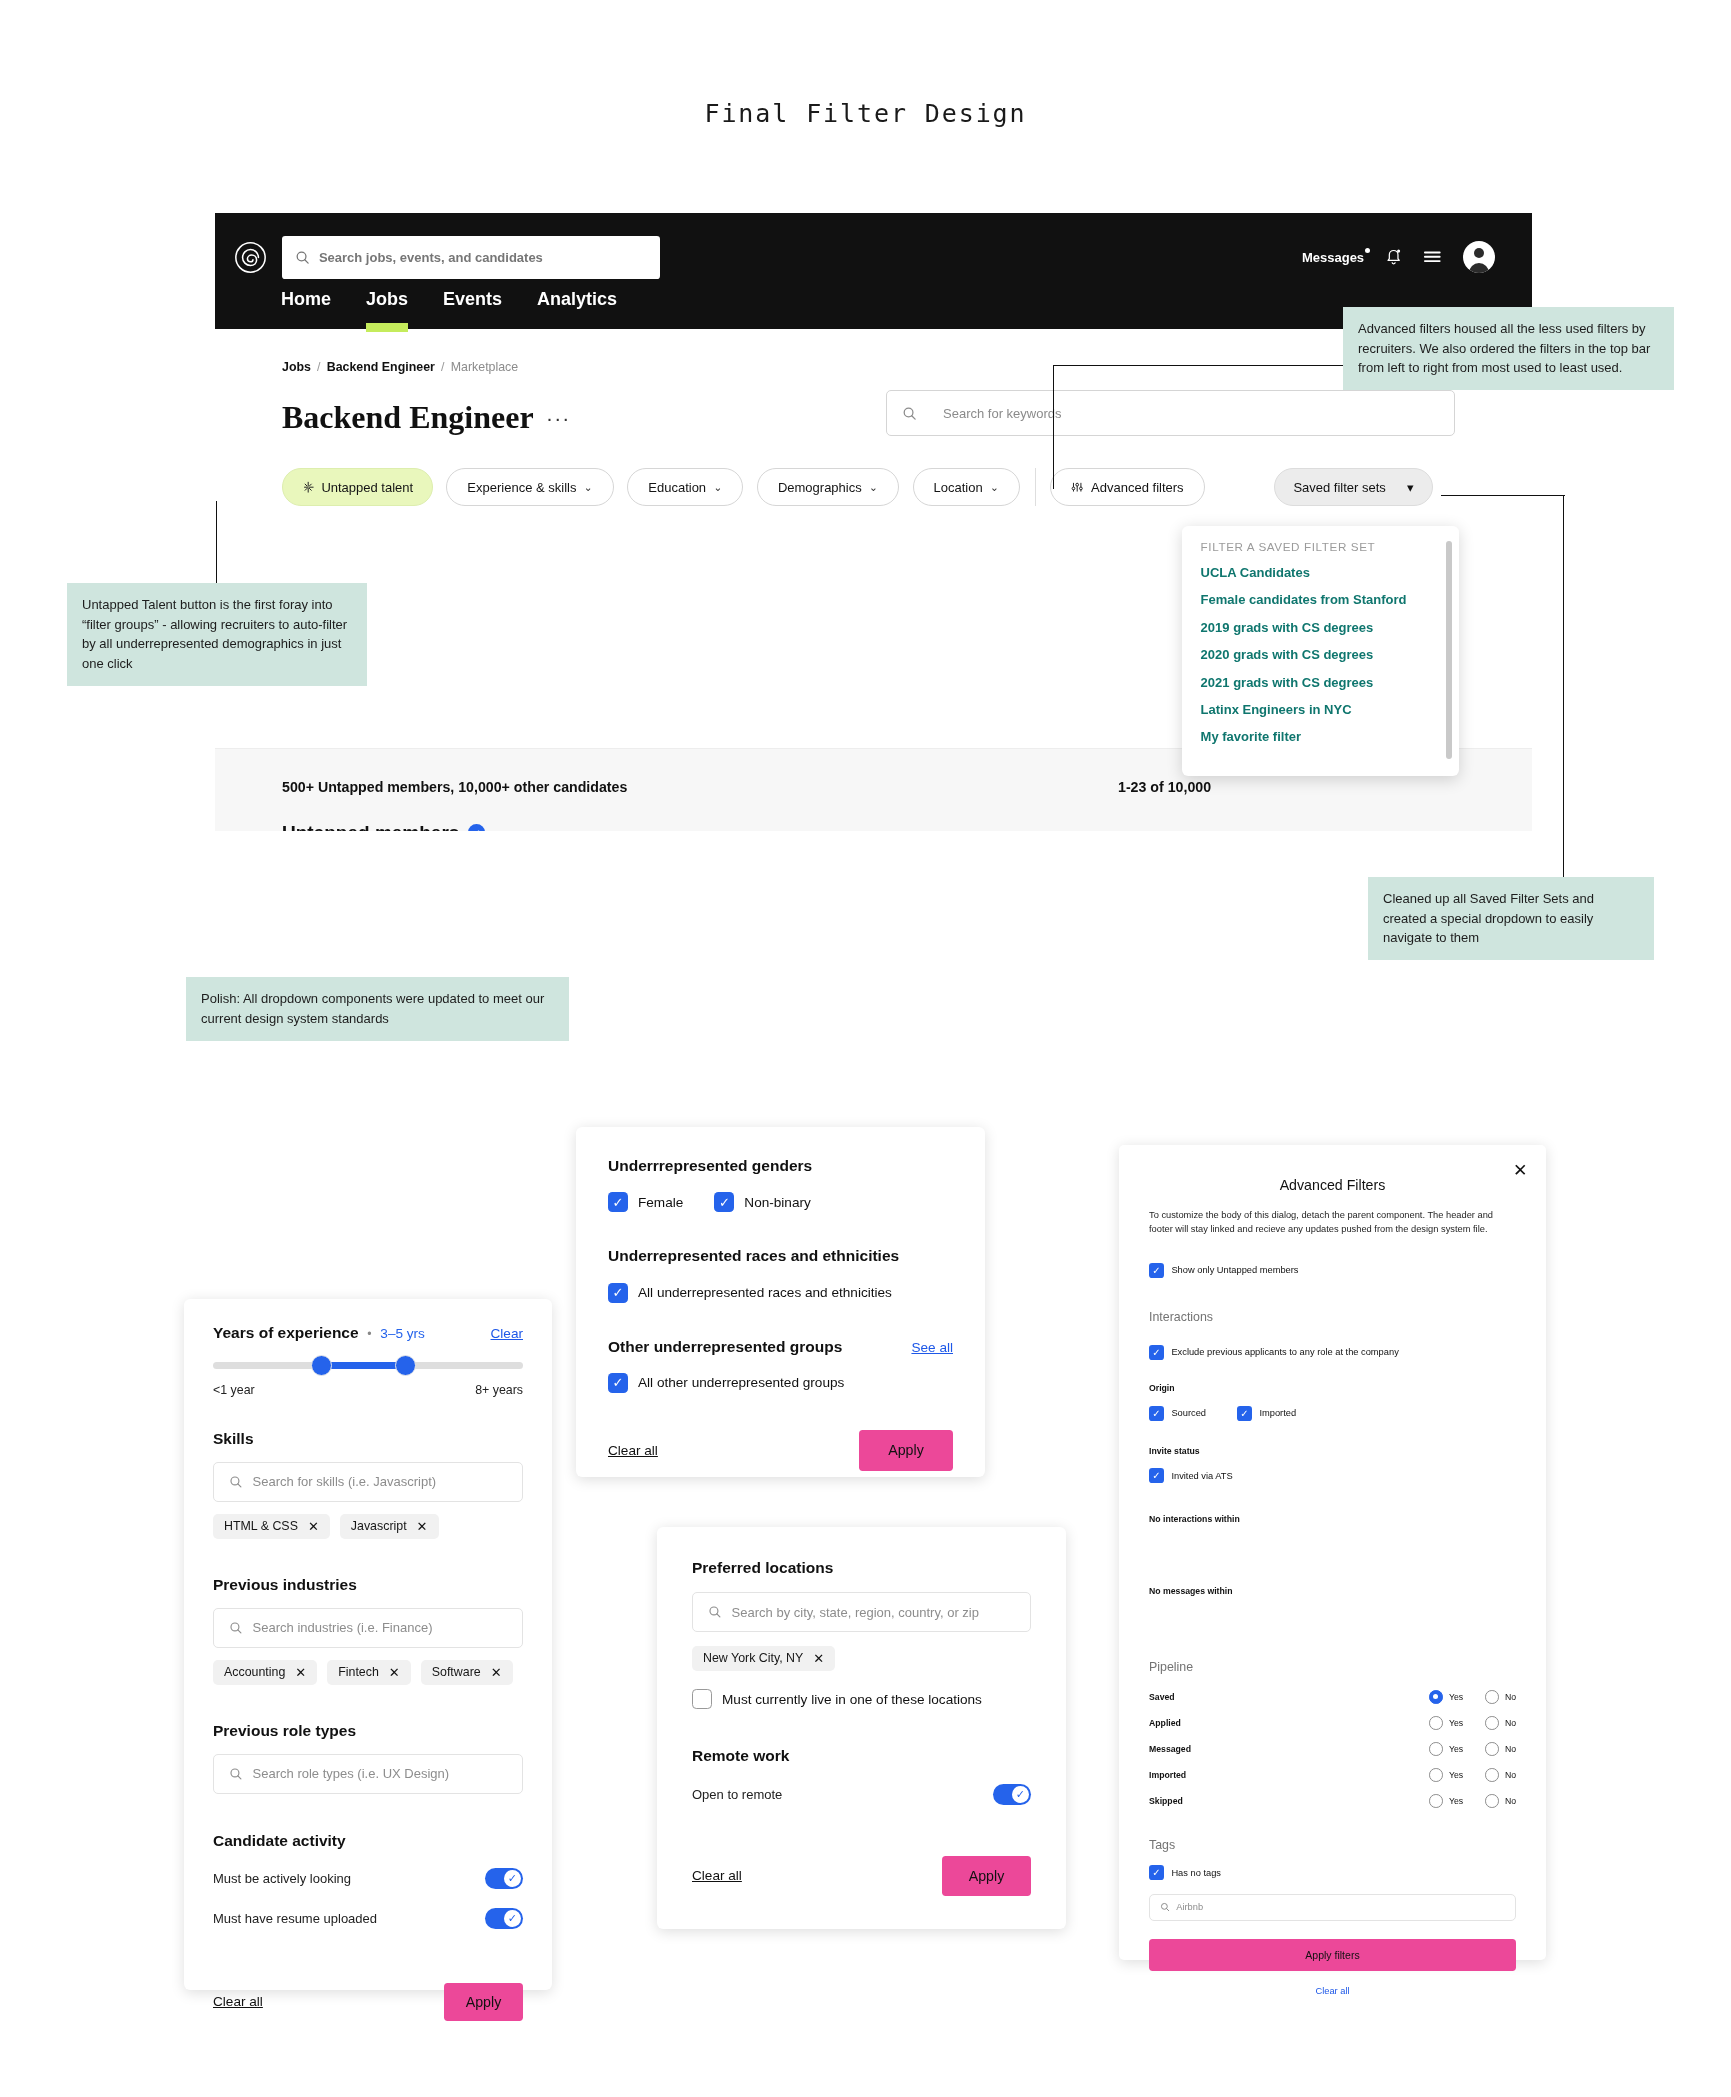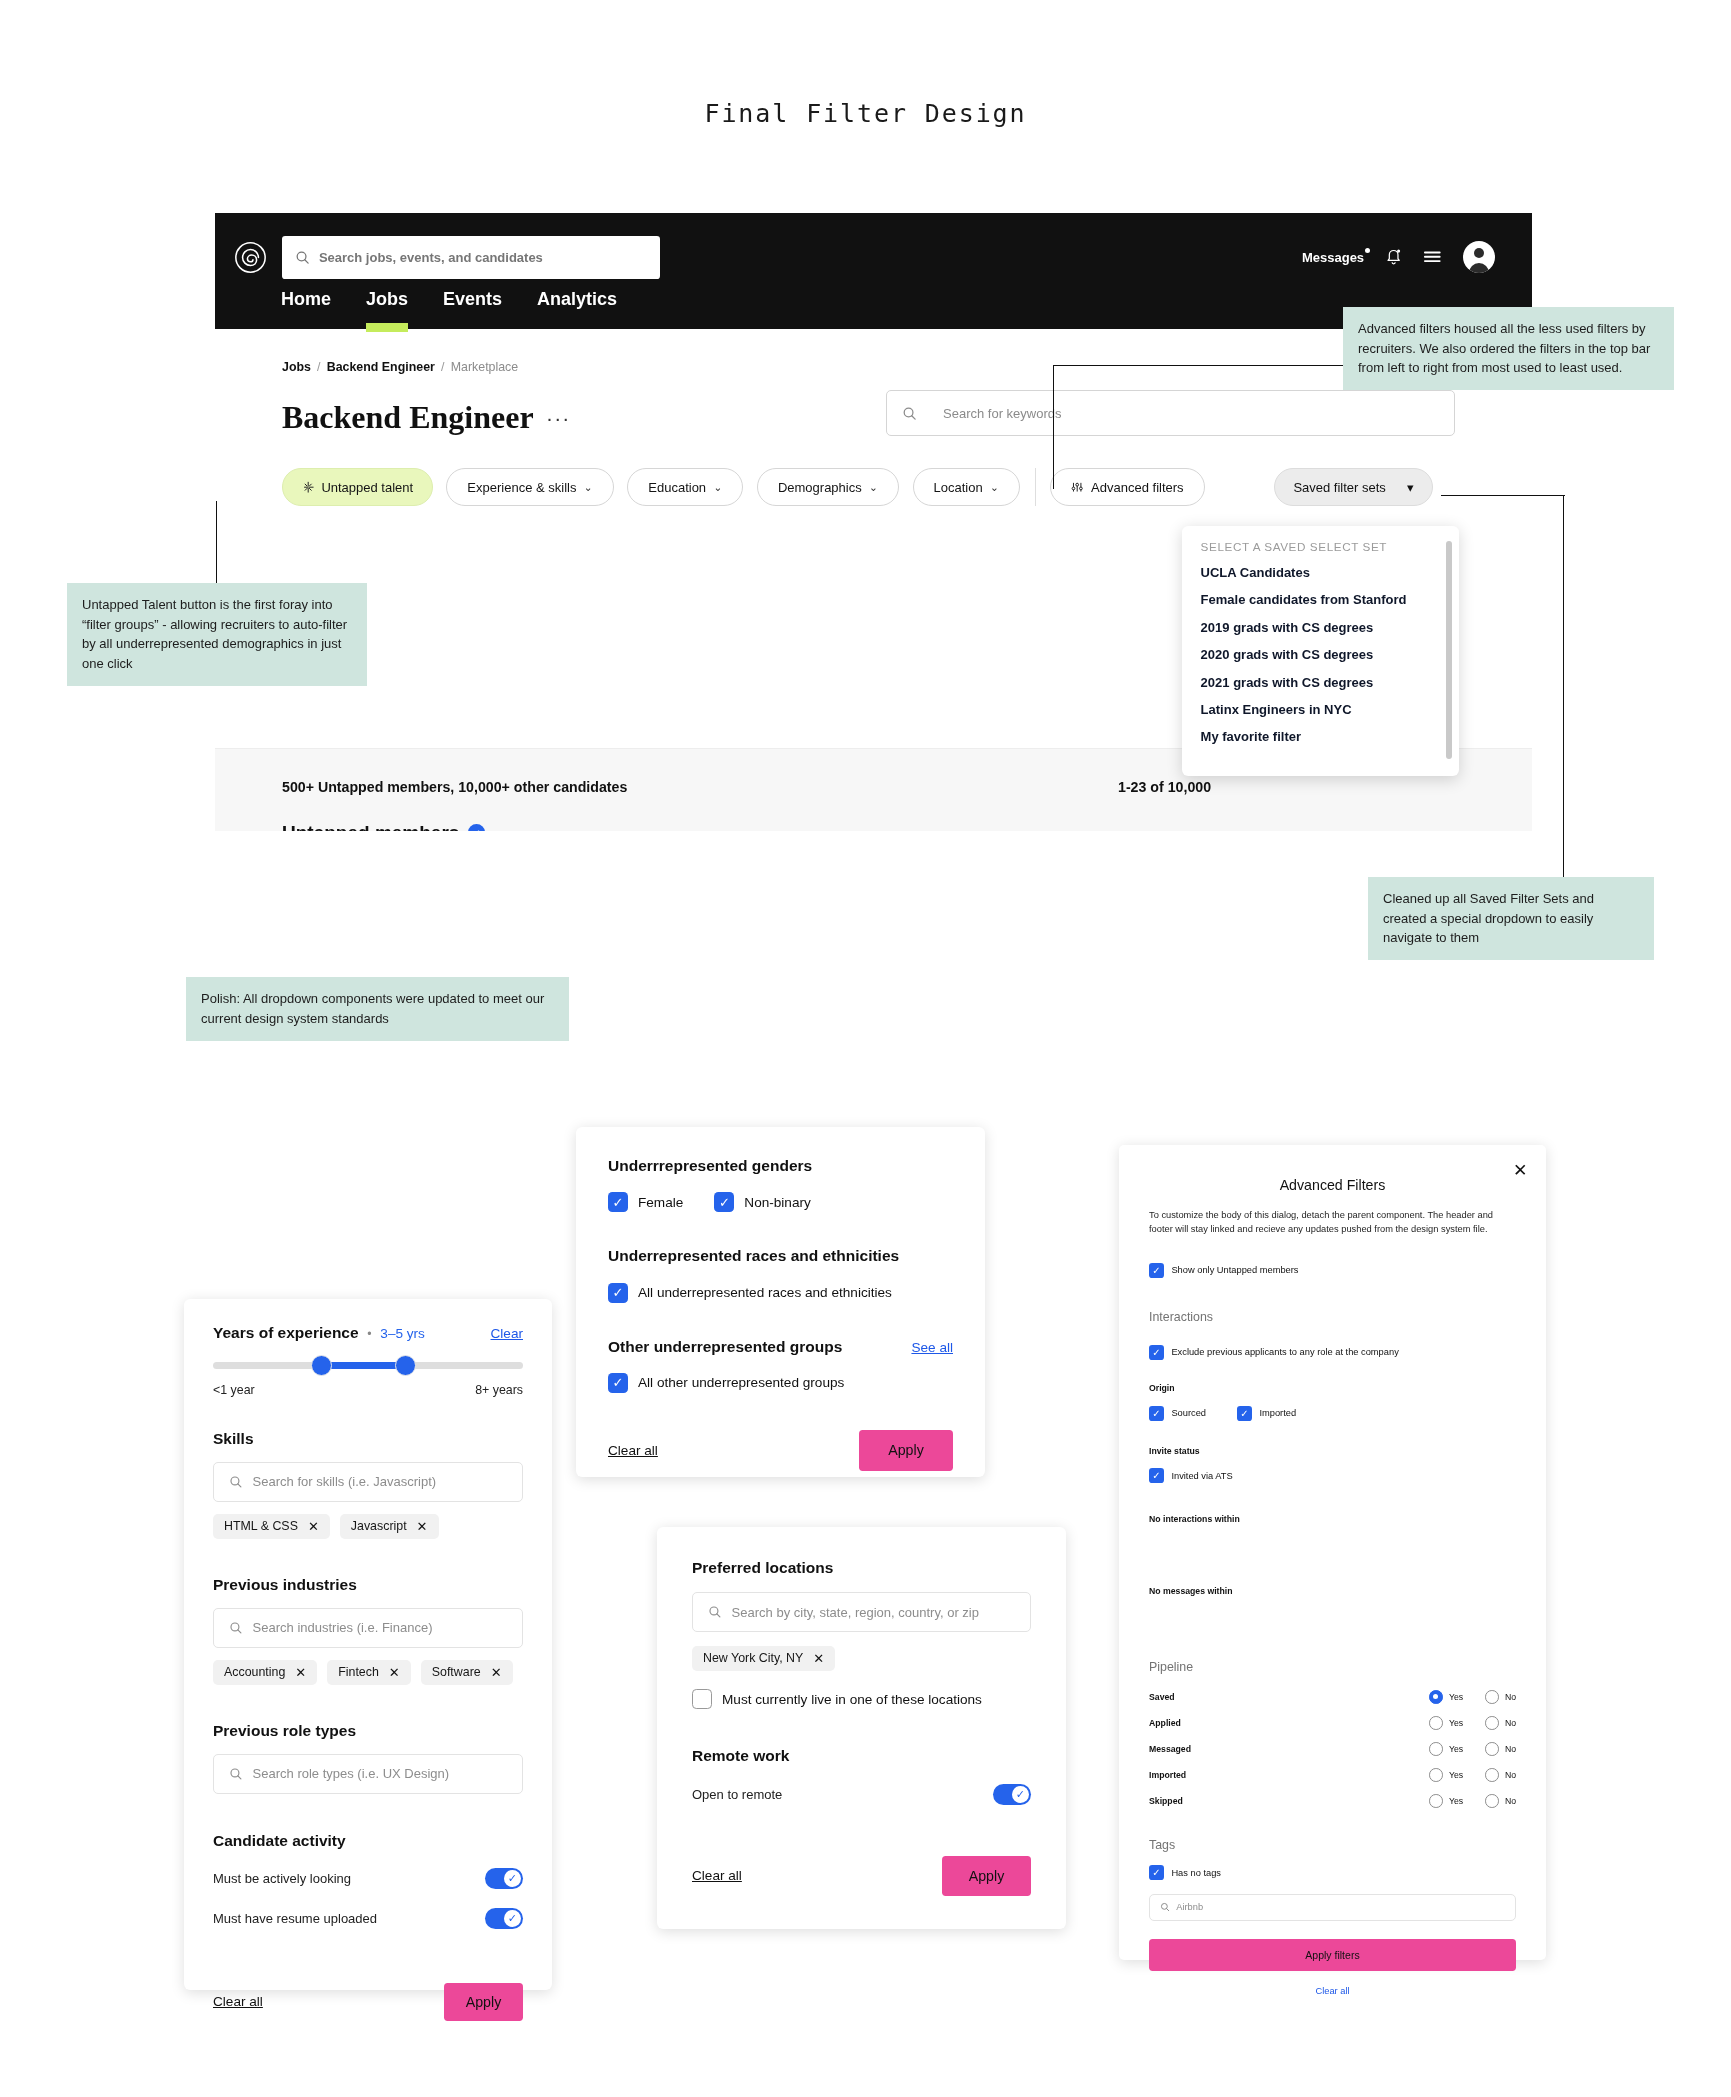--- a/index.html
+++ b/index.html
@@ -121,21 +121,21 @@
   
   .saved-dd {
     position: absolute; left: 1182px; top: 526px; width: 277px; height: 250px;
     background: #fff; border-radius: 6.2px;
     box-shadow: 0 3.7px 16px rgba(0,0,0,.16); padding: 13.6px 0 0 0; z-index: 40;
   }
   .saved-dd .hdr {
     font-size: 11.7px; letter-spacing: 0.6px; color: #9b9b9b; padding: 0 18.6px 0 18.6px;
   }
   .saved-dd .it {
-    font-size: 13px; font-weight: 700; color: #0f172a; padding: 12.4px 18.6px 0 18.6px;
+    font-size: 13px; font-weight: 700; color: #0f766e; padding: 12.4px 18.6px 0 18.6px;
   }
   .dd-scroll {
     position: absolute; right: 7.4px; top: 15px; width: 5.6px; height: 218px;
     border-radius: 3.1px; background: #c9c9c9;
   }
 
   
   .note {
     position: absolute; background: #cfe5de; color: #1d1d1d;
     font-size: 13px; line-height: 1.5; padding: 12.4px 15px; z-index: 60;
@@ -339,21 +339,21 @@
       </div>
       <div class="untapped-h">
         <span class="t">Untapped members</span>
         <span class="verified-badge">✓</span>
       </div>
 
     </div>
   </div>
 
   <div class="saved-dd">
-    <div class="hdr">SELECT A SAVED SELECT SET</div>
+    <div class="hdr">FILTER A SAVED FILTER SET</div>
     <div class="it">UCLA Candidates</div>
     <div class="it">Female candidates from Stanford</div>
     <div class="it">2019 grads with CS degrees</div>
     <div class="it">2020 grads with CS degrees</div>
     <div class="it">2021 grads with CS degrees</div>
     <div class="it">Latinx Engineers in NYC</div>
     <div class="it">My favorite filter</div>
     <div class="dd-scroll"></div>
   </div>
 

